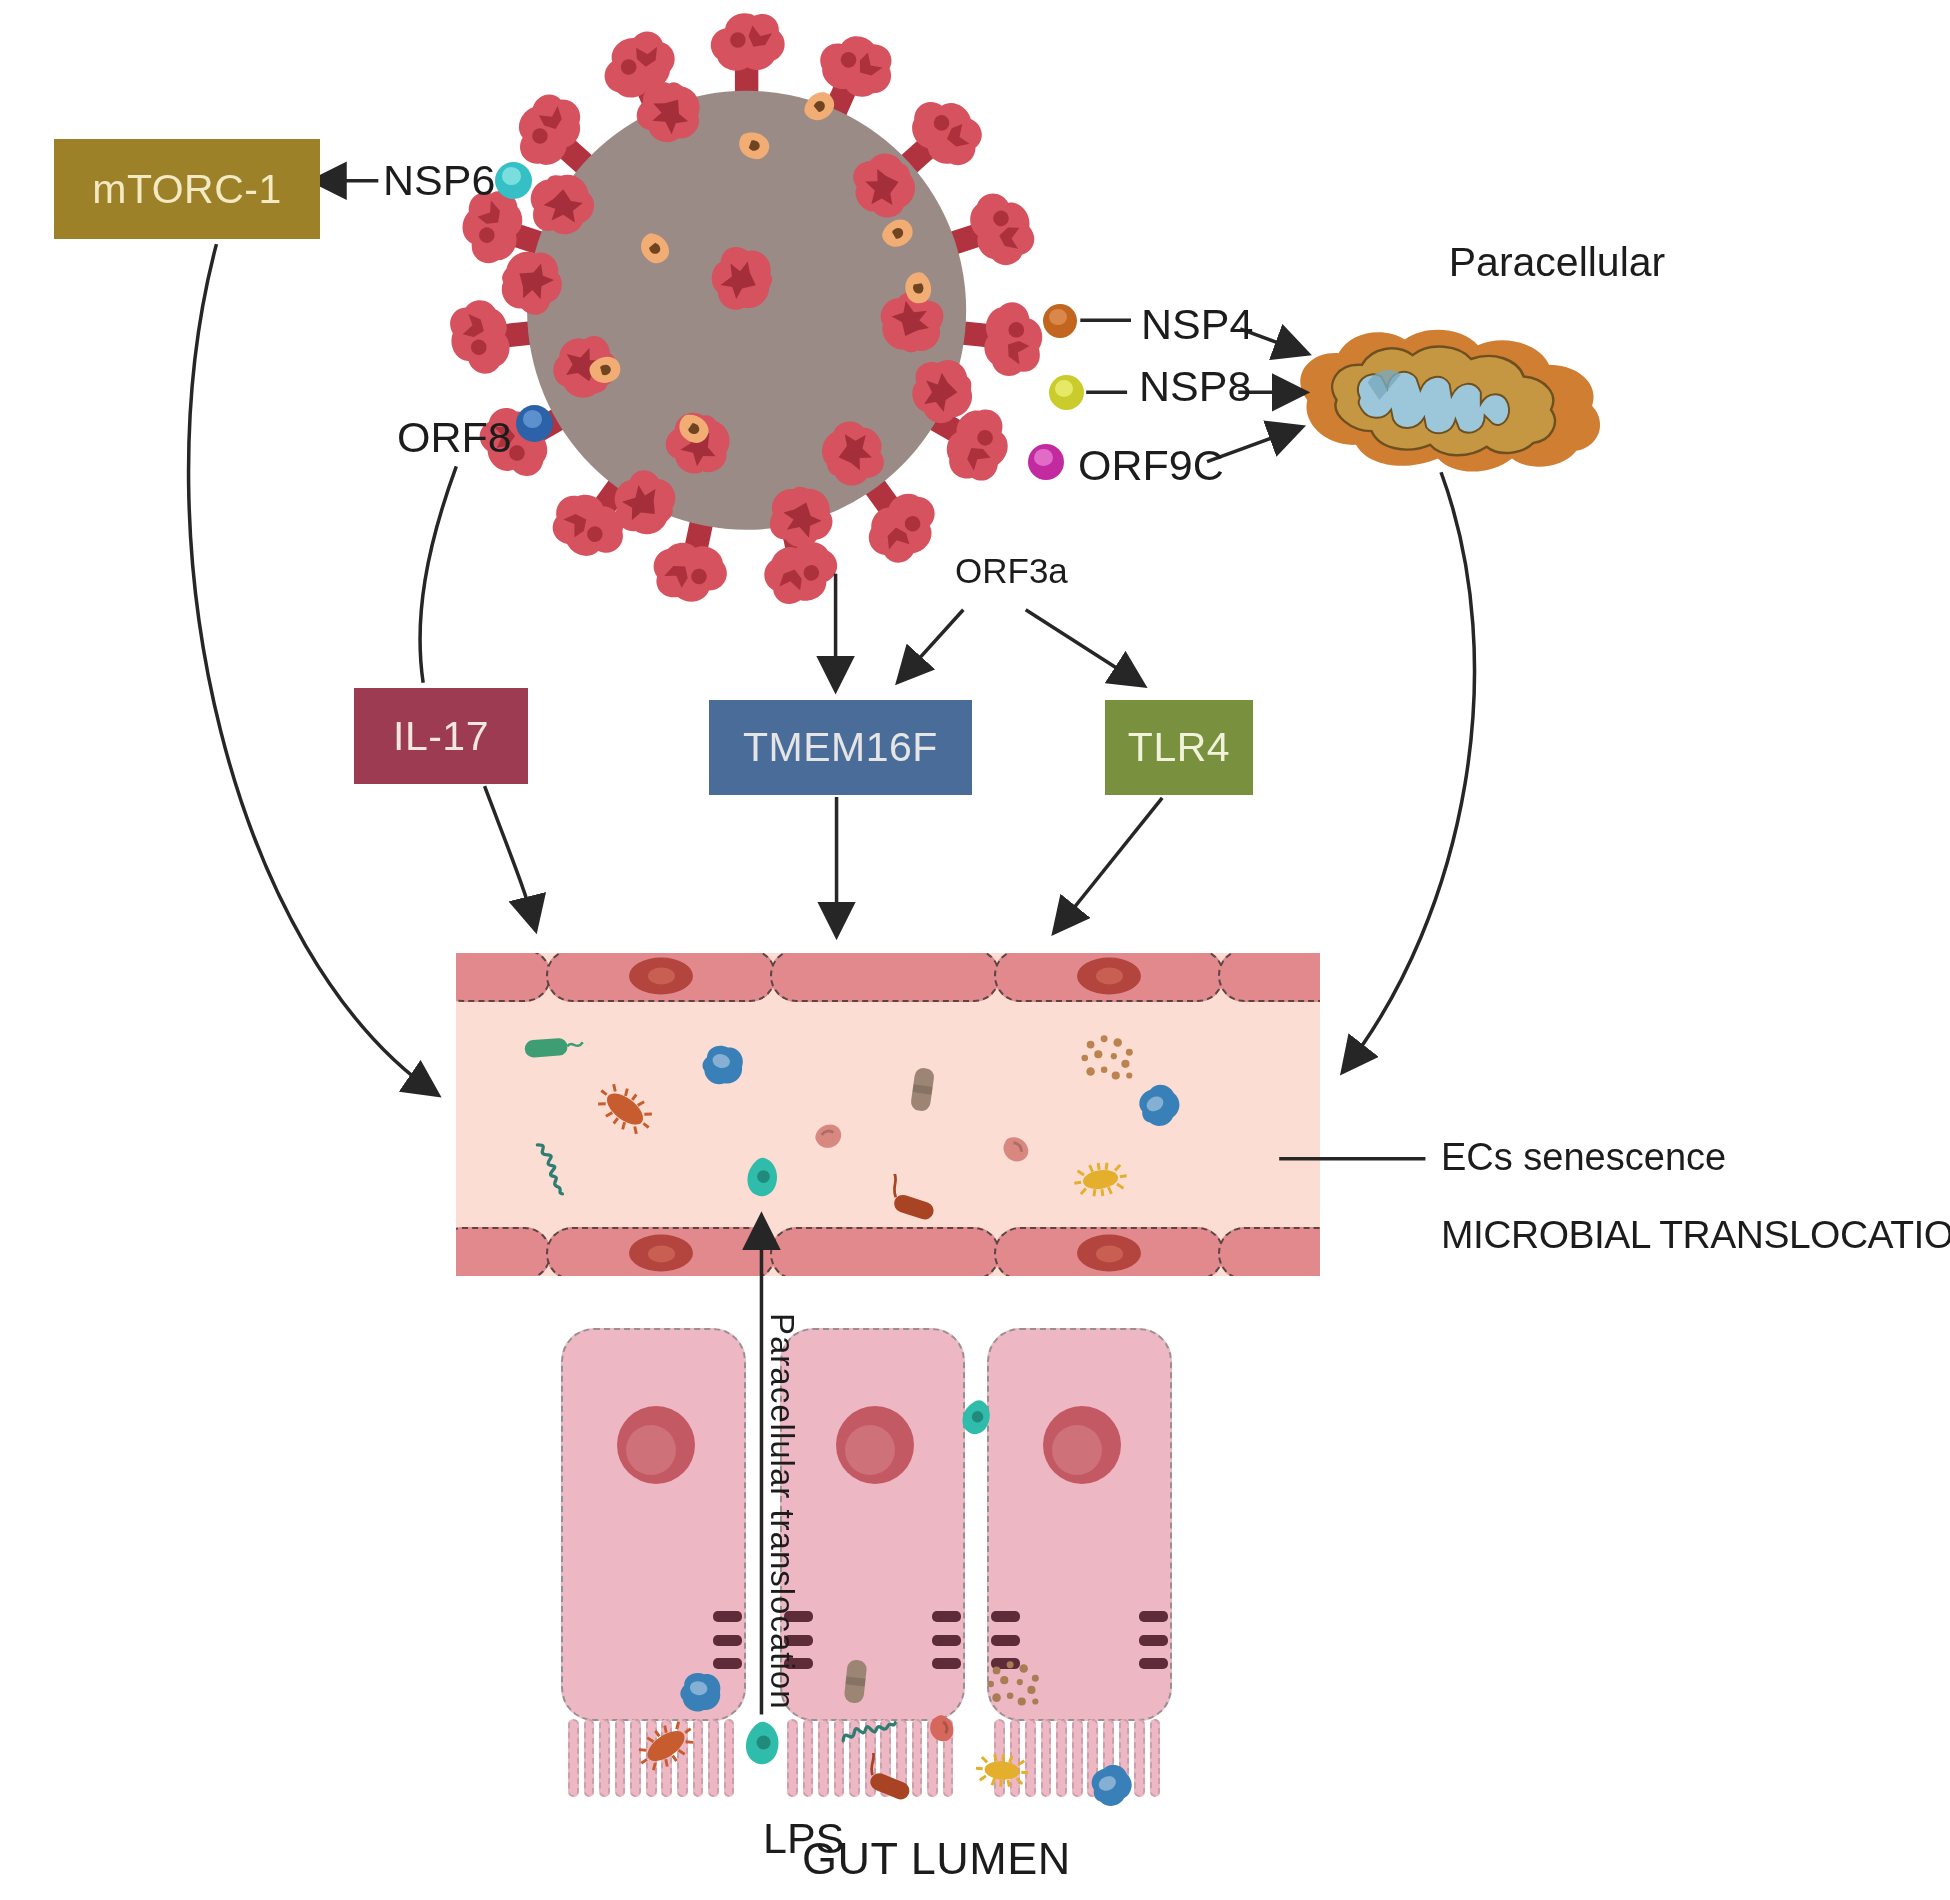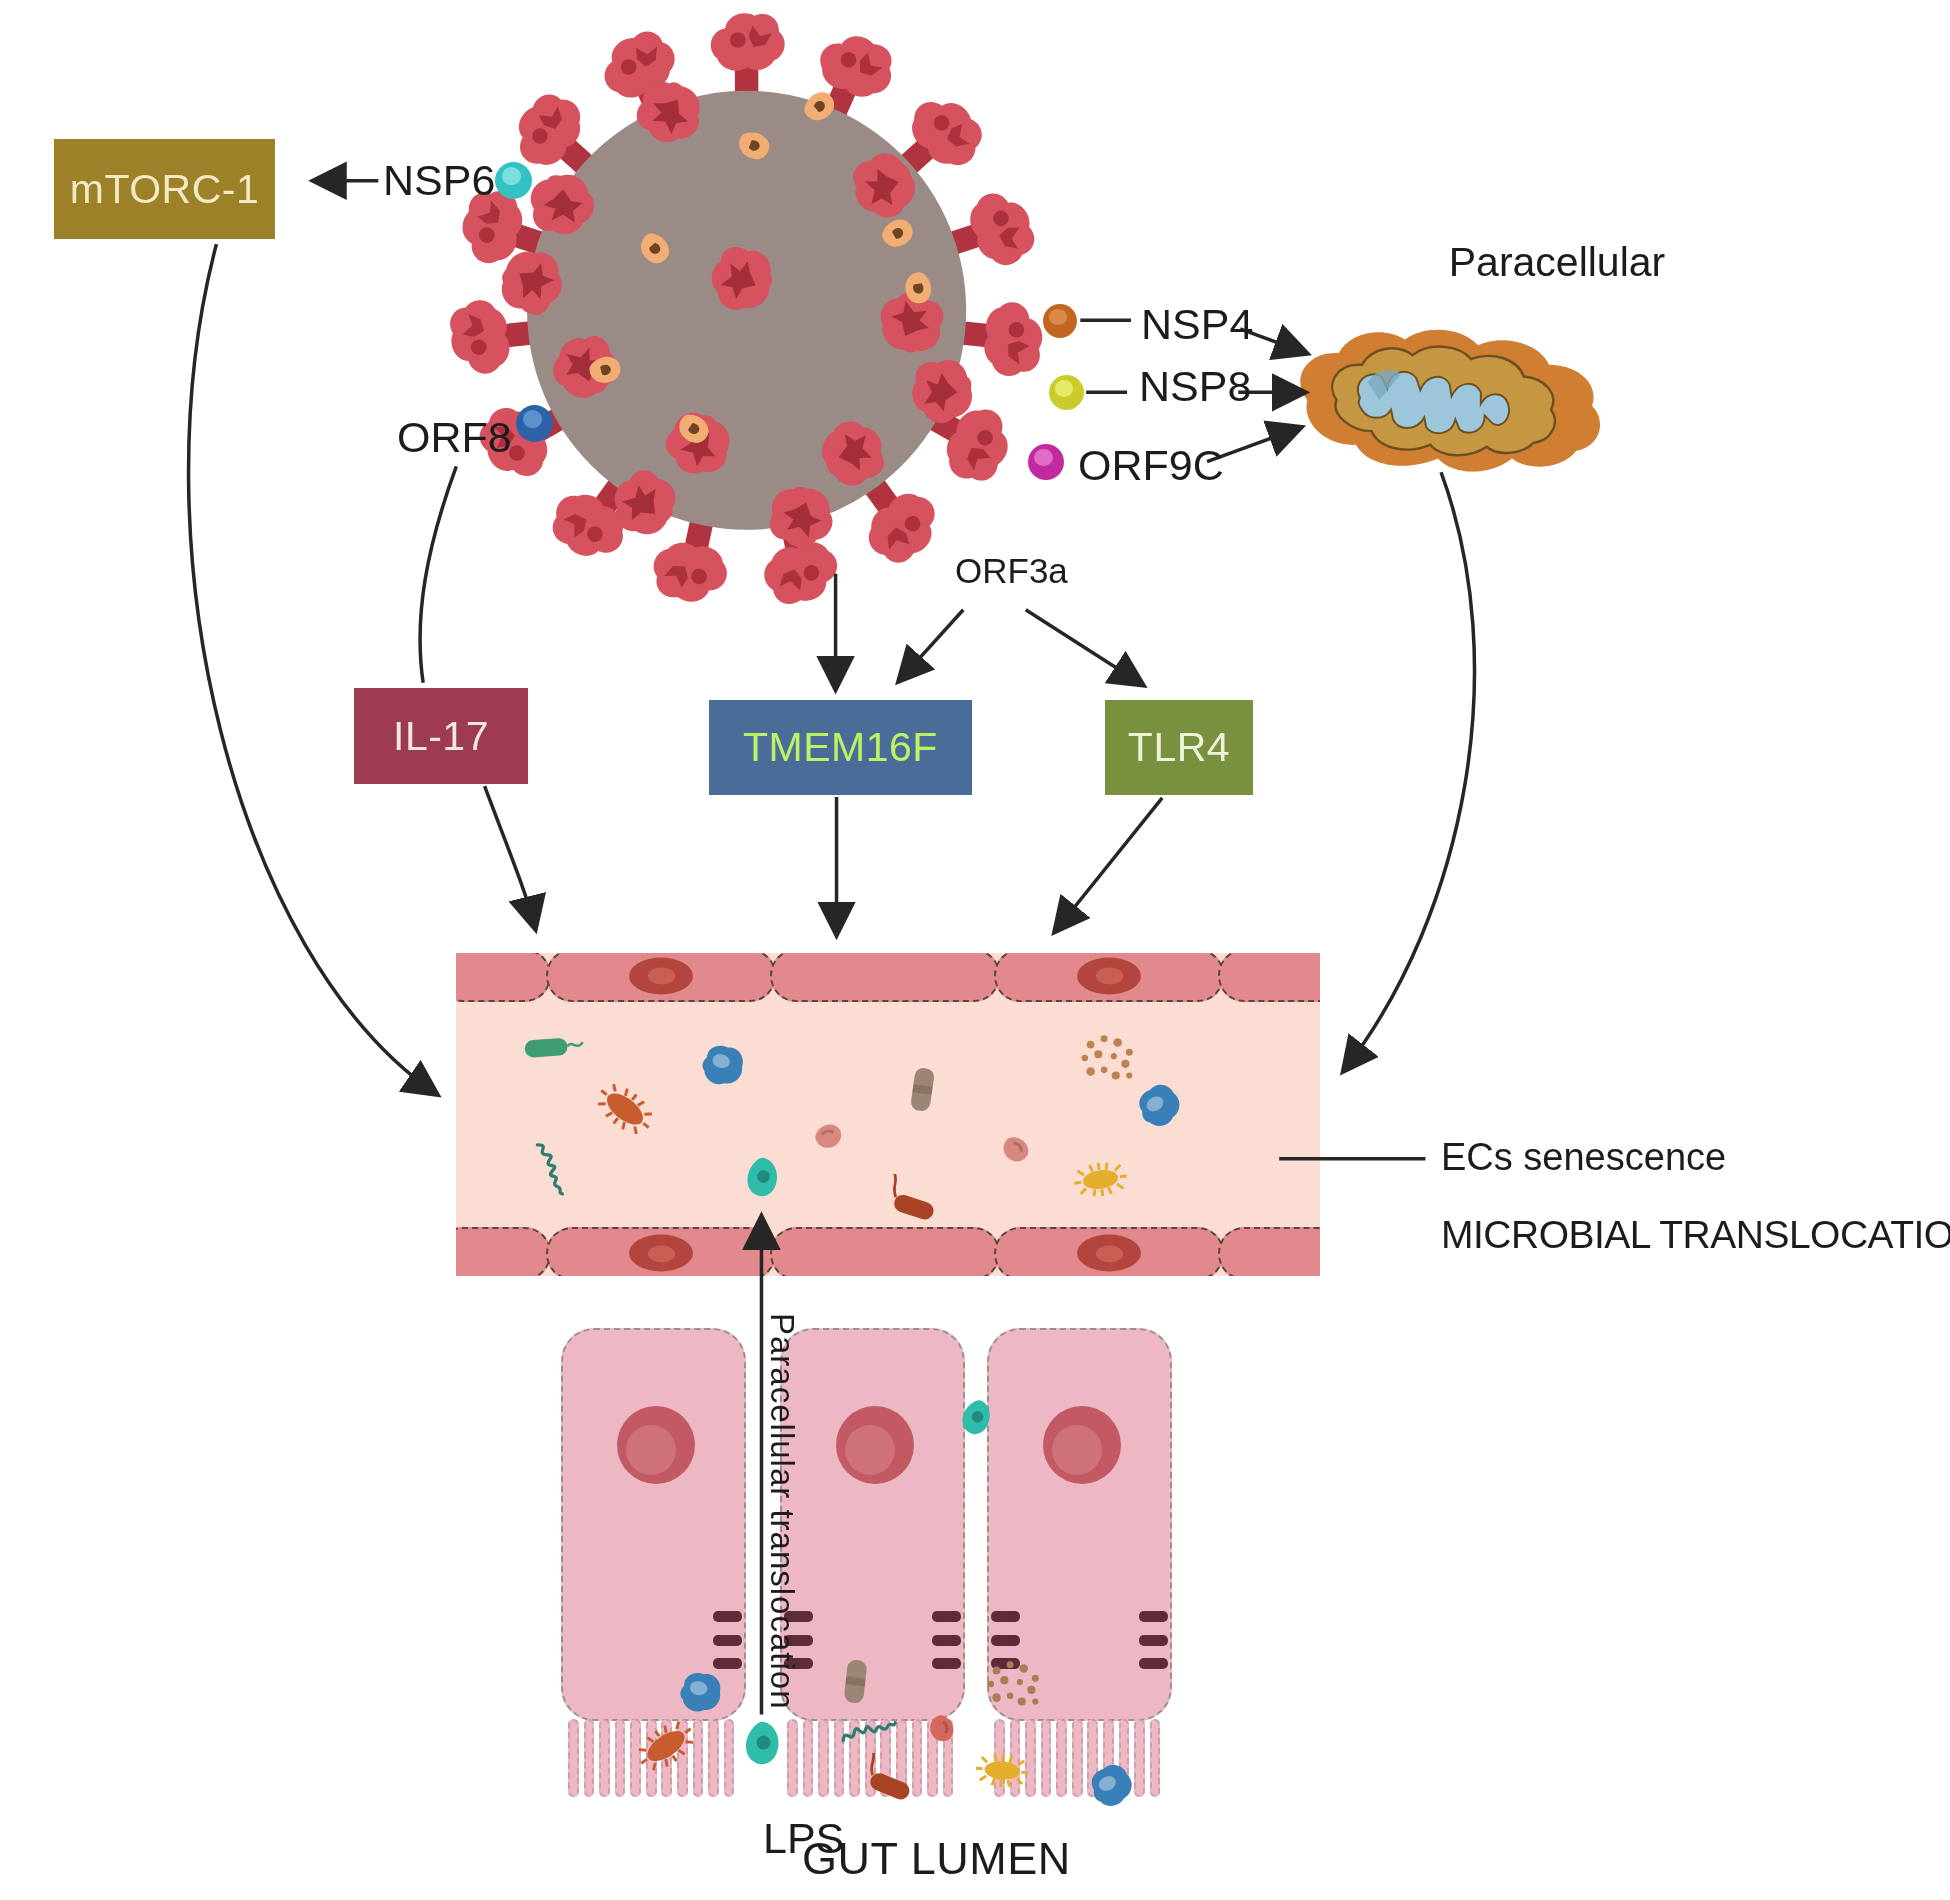--- a/index.html
+++ b/index.html
@@ -206,27 +206,27 @@
   </g>
 </svg>
 
 <svg class="abs" style="left:1278px;top:310px;z-index:3" width="351" height="176" viewBox="0 0 360 180">
   <path d="M30,92 C12,70 30,42 62,44 C74,22 108,16 130,30 C152,14 190,18 205,36 C232,24 268,34 278,56 C308,56 330,76 322,98 C338,114 330,140 306,144 C292,162 258,166 240,152 C218,170 180,170 164,152 C130,166 92,160 80,138 C52,140 24,118 30,92 Z" fill="#d07e32"></path>
   <path d="M60,92 C48,74 62,54 86,56 C96,38 122,34 138,46 C156,32 186,36 198,50 C220,42 246,50 252,68 C274,70 288,86 280,102 C290,116 280,134 262,136 C250,148 226,150 214,140 C196,152 168,152 156,138 C132,148 104,142 96,124 C76,124 54,108 60,92 Z" fill="#c69742" stroke="#6e5020" stroke-width="2.5"></path>
   <path d="M84,90 C76,74 92,60 106,68 L112,80 C114,62 134,58 142,70 L146,82 C152,66 170,64 176,76 L178,88 C186,72 202,72 208,84 L208,96 C216,82 232,84 236,96 C240,110 230,122 220,116 L212,108 C212,124 196,130 186,122 L182,112 C178,128 160,130 152,120 L150,110 C142,124 124,124 118,112 L116,102 C108,114 92,112 86,102 C82,96 82,94 84,90 Z" fill="#9cc7da" stroke="#6e5020" stroke-width="2"></path>
   <path d="M92,74 C100,60 118,58 126,66 L104,92 Z" fill="#7ba9bd" opacity="0.8"></path>
 </svg>
 
-<div class="node-box" style="left: 54px; top: 139px; width: 221px; height: 100px; background-color: rgb(156, 129, 41); color: rgb(243, 233, 195);">
+<div class="node-box" style="left: 54px; top: 139px; width: 266px; height: 100px; background-color: rgb(156, 129, 41); color: rgb(243, 233, 195);">
   <span>mTORC-1</span>
 </div>
 <div class="node-box" style="left: 354px; top: 688px; width: 174px; height: 96px; background-color: rgb(156, 59, 81); color: rgb(242, 231, 226);">
   <span>IL-17</span>
 </div>
-<div class="node-box" style="left: 709px; top: 700px; width: 263px; height: 95px; background-color: rgb(74, 108, 153); color: #bef264;">
+<div class="node-box" style="left: 709px; top: 700px; width: 263px; height: 95px; background-color: rgb(74, 108, 153); color: #e5e5e5;">
   <span>TMEM16F</span>
 </div>
 <div class="node-box" style="left: 1105px; top: 700px; width: 148px; height: 95px; background-color: rgb(121, 144, 63); color: rgb(240, 243, 217);">
   <span>TLR4</span>
 </div>
 
 <div class="lbl" style="left:383px;top:156px;font-size:43px;">NSP6</div>
 <div class="dot" style="left:495px;top:162px;width:37px;height:37px;background:#35c0c6;">
     <i style="background:#7addde"></i>
   </div>

